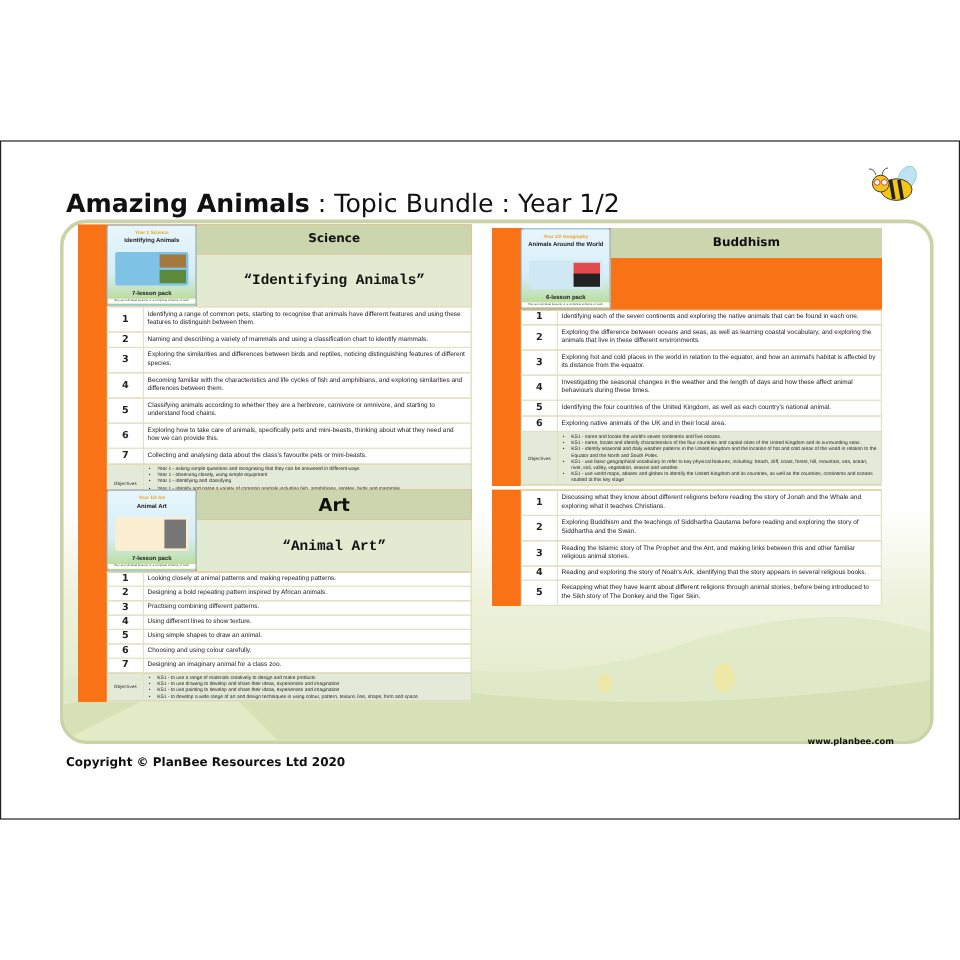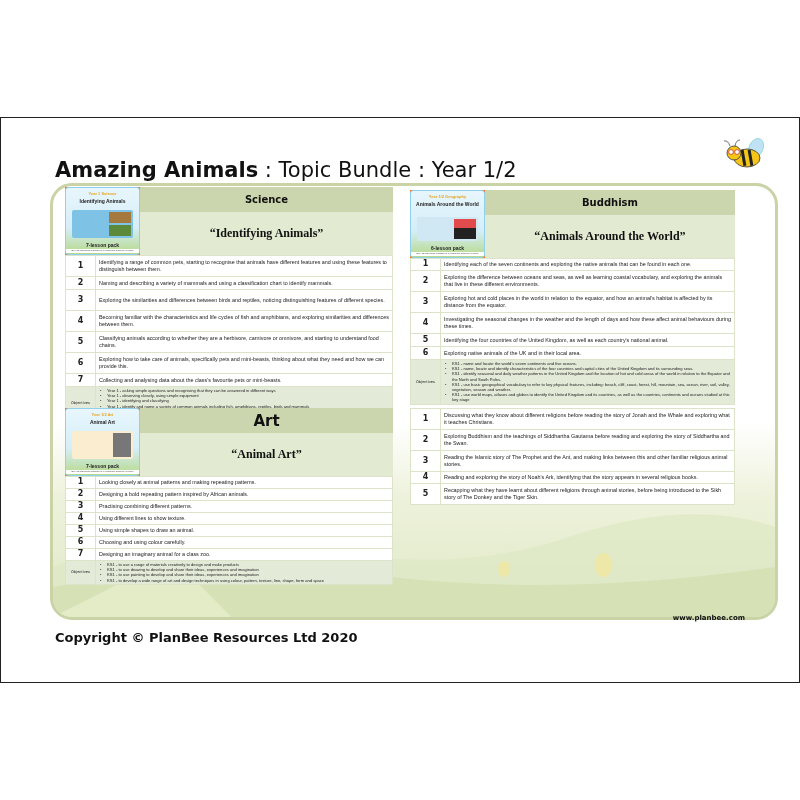--- a/index.html
+++ b/index.html
@@ -30,21 +30,21 @@
     position: absolute; left: 50px; top: 183px; width: 728px; height: 437px;
     border: 3px solid #c9d3a6; border-radius: 22px;
     background: linear-gradient(180deg, #ffffff 0%, #ffffff 55%, #eef2dc 72%, #dfe8c4 100%);
     overflow: hidden;
   }
   .hills {
     position: absolute; left: 0; bottom: 0; width: 100%; height: 140px;
   }
 
   .panel {
-    position: absolute; background: #f97316;
+    position: absolute; background: #f97316; padding-left: 24px;
   }
   .panel-head {
     display: flex; height: 68px;
   }
   .thumb {
     width: 75px; height: 68px; flex: 0 0 75px; border: 1px solid #8fd0ee;
     background: linear-gradient(180deg, #e8f6fc 0%, #d5eef9 60%, #b7d98a 100%);
     border-radius: 3px; position: relative; overflow: hidden; font-size: 4px; text-align: center;
   }
   .thumb .t-year { color: #e8a420; font-weight: bold; margin-top: 3px; font-size: 4px; }
@@ -57,40 +57,40 @@
 
   .head-right { flex: 1; display: flex; flex-direction: column; }
   .subject {
     height: 25px; background: #ccd6ae; font-weight: bold; font-size: 10px;
     display: flex; align-items: center; justify-content: center;
     font-family: "DejaVu Sans", sans-serif;
   }
   .unit {
     flex: 1; background: #e2ebd2; font-weight: bold; font-size: 12px;
     display: flex; align-items: center; justify-content: center;
-    font-family: Liberation Serif, serif;
+    font-family: Liberation Mono, monospace;
   }
 
   table.lessons { width: 100%; border-collapse: collapse; table-layout: fixed; }
   table.lessons td {
     border: 1px solid #dbe4c8; font-size: 5.4px; line-height: 6.6px; padding: 1px 3px;
     vertical-align: middle; background: #fff; color: #222;
   }
   table.lessons td.num {
     width: 30px; text-align: center; font-weight: bold; font-size: 8px;
     font-family: "DejaVu Sans", sans-serif;
   }
   table.lessons tr.obj td { background: #e4ead8; }
   table.lessons tr.obj td.num { font-size: 3.6px; font-weight: normal; }
   table.lessons ul { list-style: none; }
   table.lessons li { font-size: 4.1px; line-height: 5.2px; position: relative; padding-left: 8px; }
   table.lessons li::before { content: "\2022"; position: absolute; left: 1px; top: 0; }
 
   .footer-left {
-    position: absolute; left: 55px; top: 630px; font-size: 13px; font-weight: bold;
+    position: absolute; left: 55px; top: 630px; font-size: 10px; font-weight: bold;
     font-family: "DejaVu Sans", sans-serif; color: #111;
   }
   .footer-right {
     position: absolute; right: 55px; top: 614px; font-size: 7px; font-weight: bold;
     font-family: "DejaVu Sans", sans-serif; color: #111;
   }
 </style>
 </head>
 <body>
 
@@ -193,21 +193,20 @@
       <div class="t-name">Animals Around the World</div>
       <div class="t-img" style="top:26px;height:24px;background:#cfe8f4">
           <div class="a" style="background:#e24b4b"></div>
           <div class="b" style="background:#222"></div>
         </div>
       <div class="t-pack">6-lesson pack</div>
       <div class="t-sub">Buy as individual lessons or a complete scheme of work</div>
     </div>
     <div class="head-right">
       <div class="subject">Buddhism</div>
-      <div class="unit">“Animals Around the World”</div>
     </div>
   </div>
   <table class="lessons">
     <tbody>
         <tr style="height:12px">
           <td class="num">1</td>
           <td>Identifying each of the seven continents and exploring the native animals that can be found in each one.</td>
         </tr>
     <tr style="height:21px">
           <td class="num">2</td>

